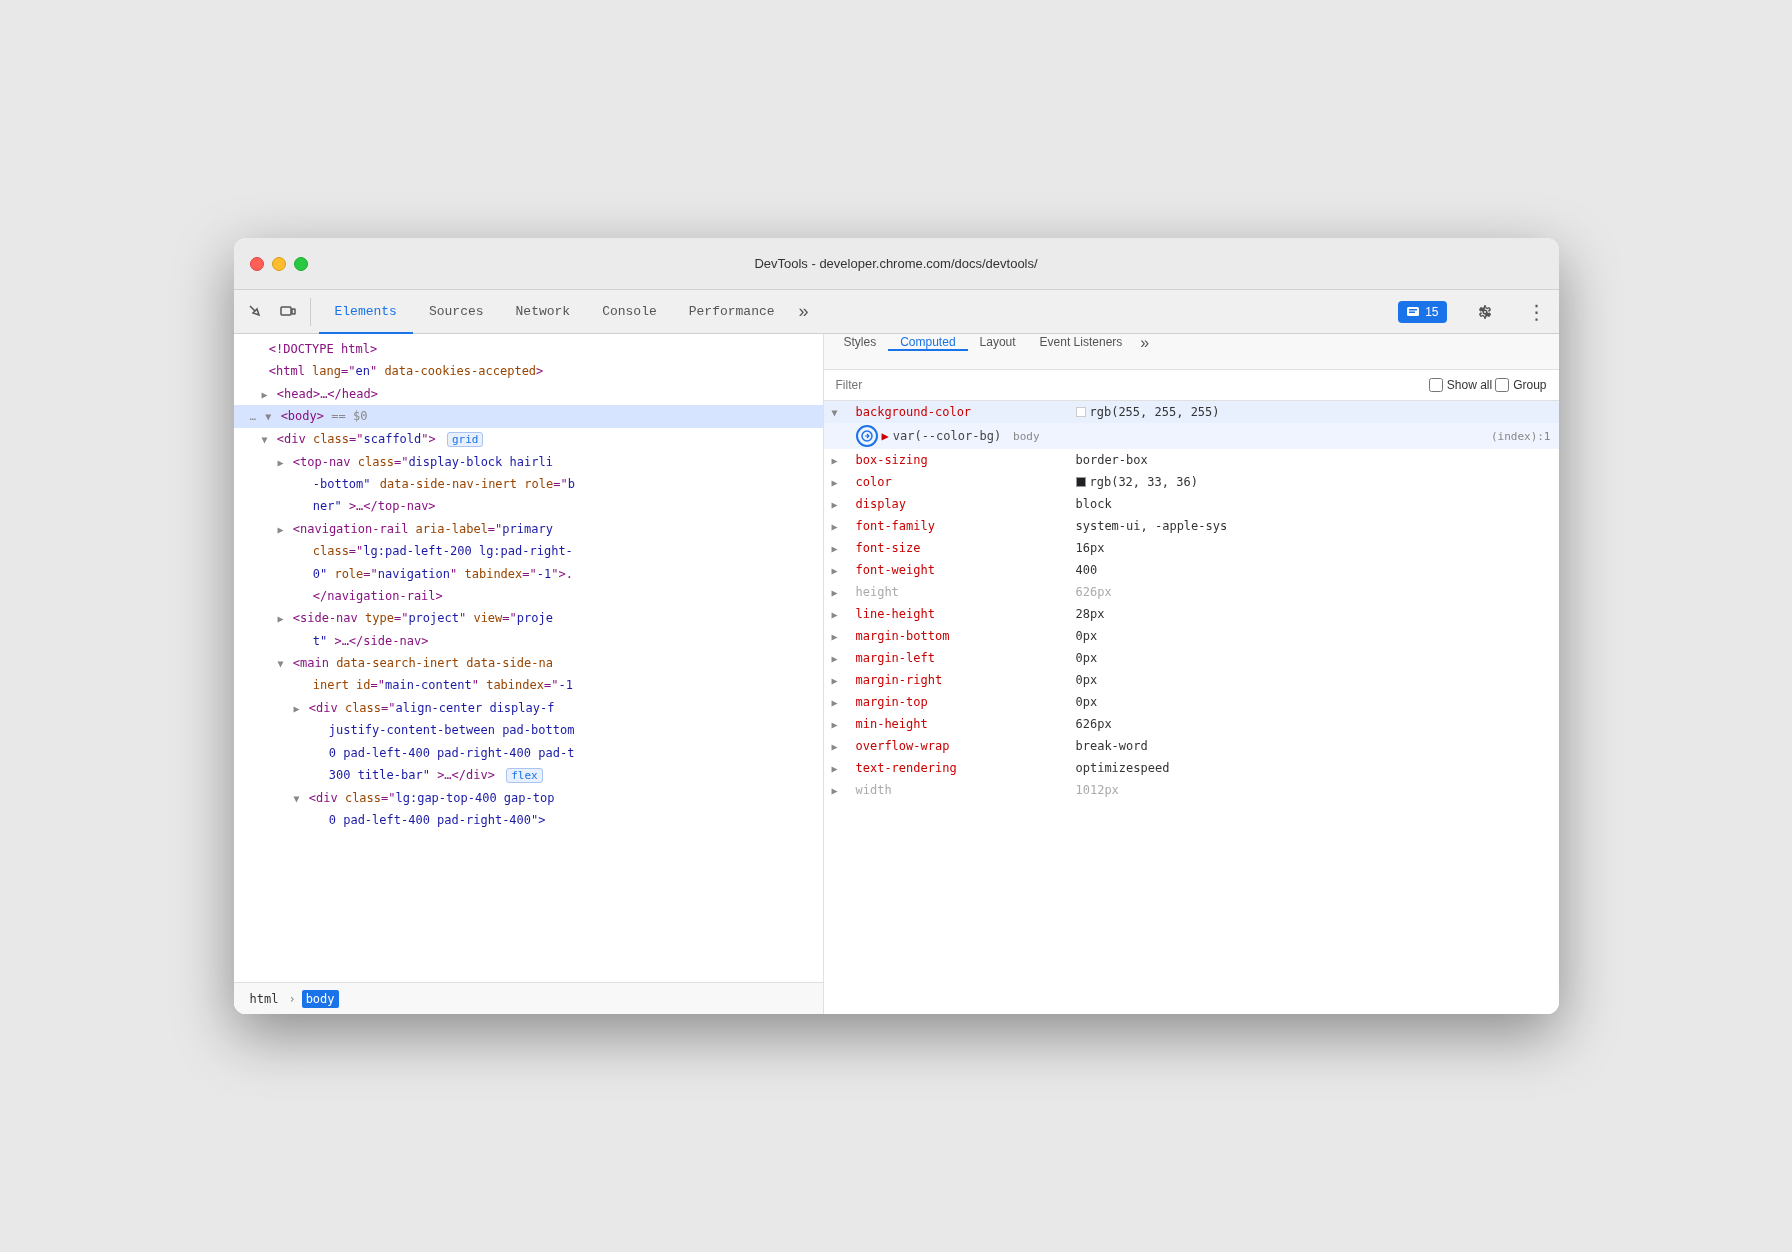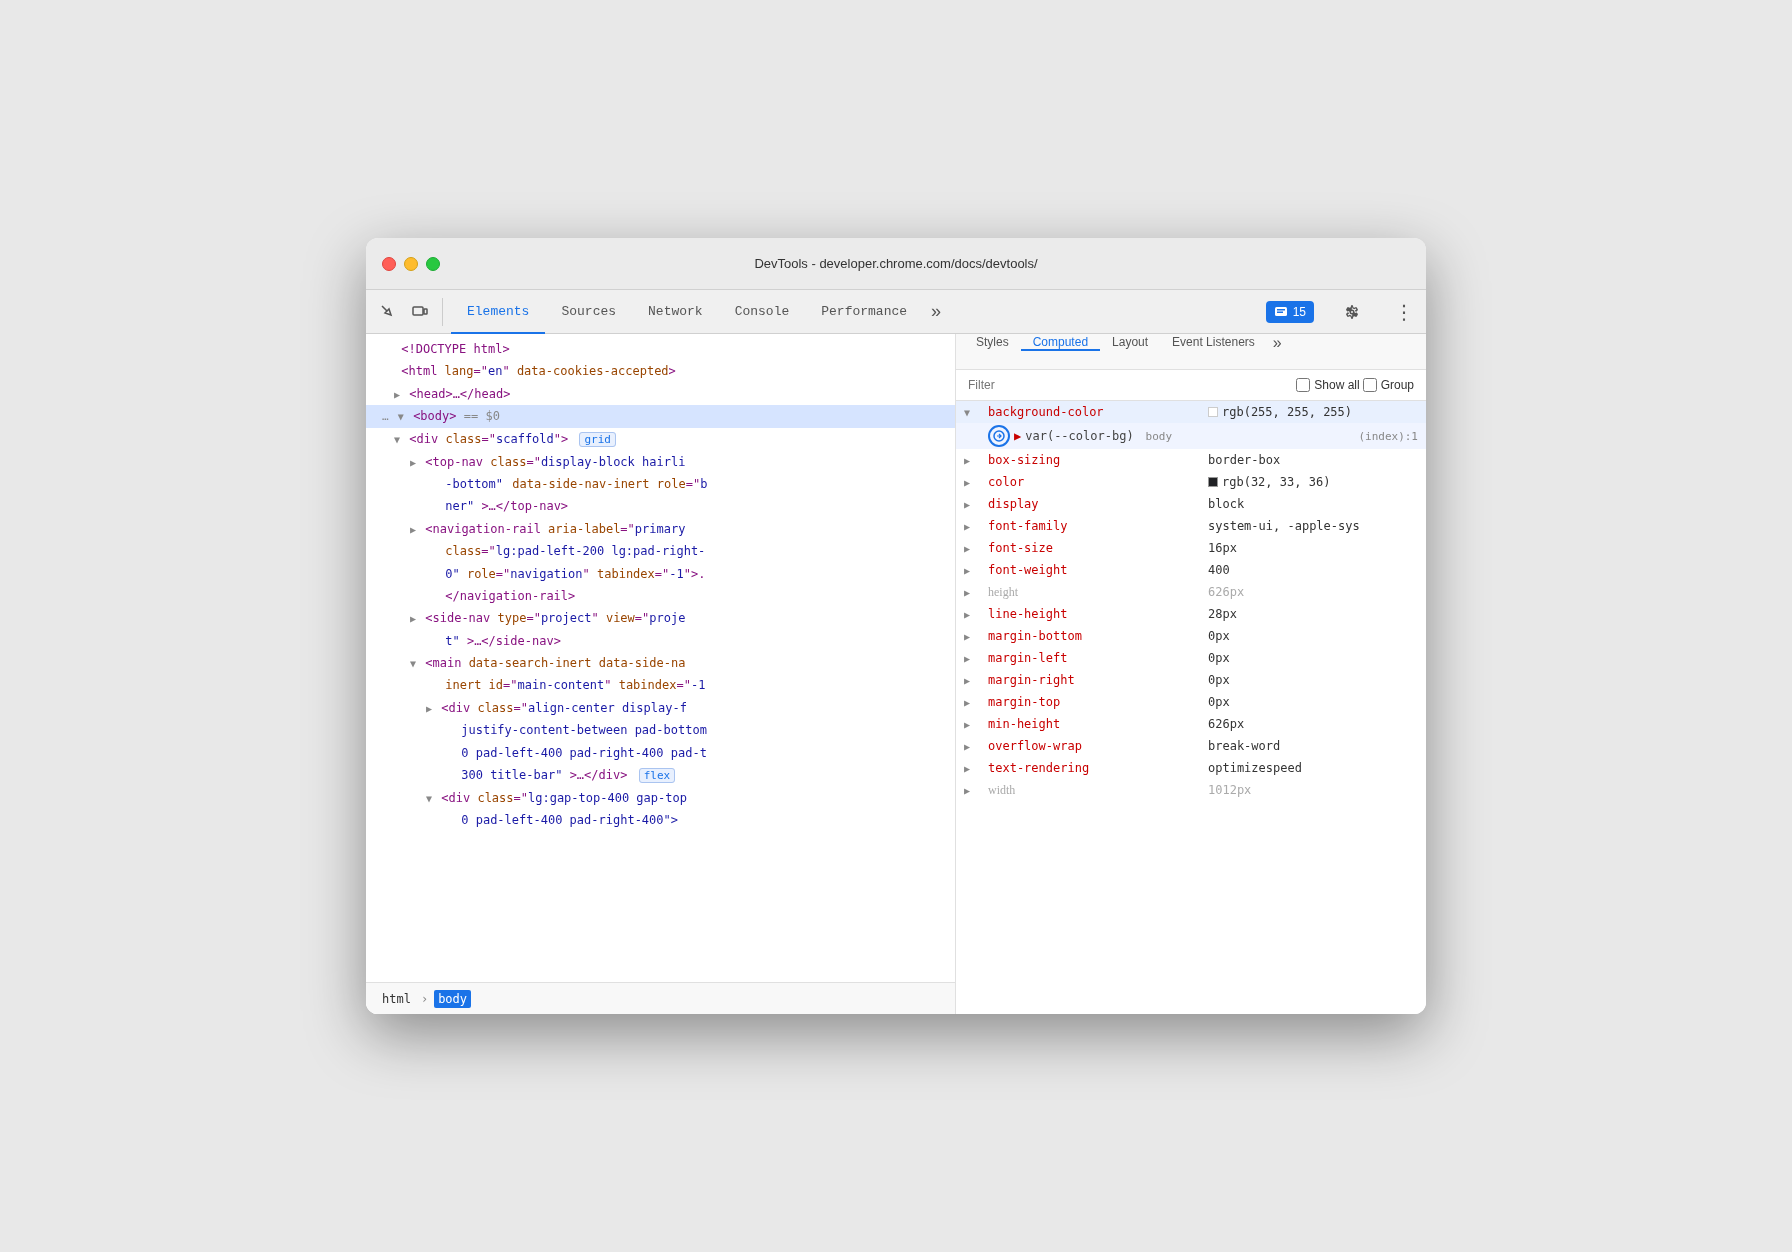--- a/index.html
+++ b/index.html
@@ -7,21 +7,21 @@
       background: #e8e8e8;
       font-family: -apple-system, BlinkMacSystemFont, "Segoe UI", sans-serif;
       display: flex;
       justify-content: center;
       align-items: center;
       min-height: 100vh;
       padding: 20px;
     }
 
     .window {
-      width: 1060px;
+      width: 1325px;
       background: #f5f5f5;
       border-radius: 12px;
       box-shadow: 0 20px 60px rgba(0,0,0,0.4);
       overflow: hidden;
     }
 
     
     .title-bar {
       background: #ebebeb;
       height: 52px;
@@ -346,21 +346,21 @@
       font-size: 10px;
       cursor: pointer;
     }
     .css-prop-arrow.expanded::before { content: '▼'; }
     .css-prop-arrow.collapsed::before { content: '▶'; }
 
     .css-prop-name {
       color: #c80000;
       font-size: 12px;
     }
-    .css-prop-name.inherited { color: #aaa; font-family: Liberation Serif, serif; }
+    .css-prop-name.inherited { color: #aaa; }
 
     .css-prop-value {
       color: #333;
       font-size: 12px;
       display: flex;
       align-items: center;
       gap: 4px;
     }
 
     .color-swatch {

